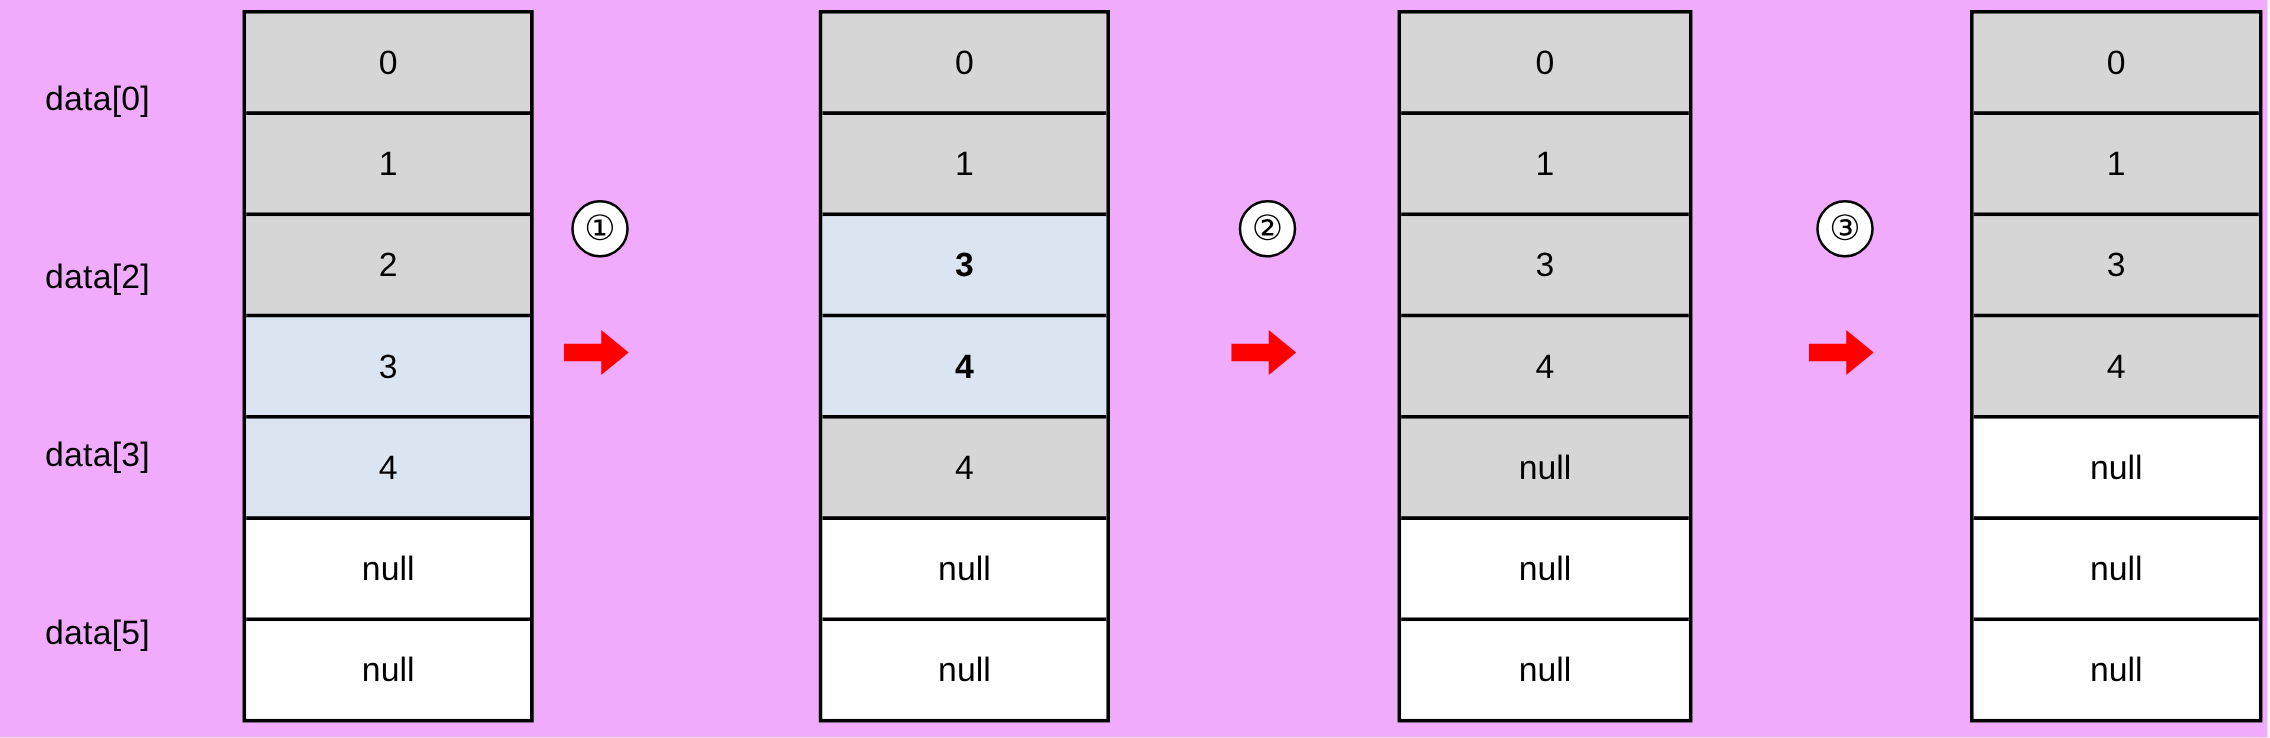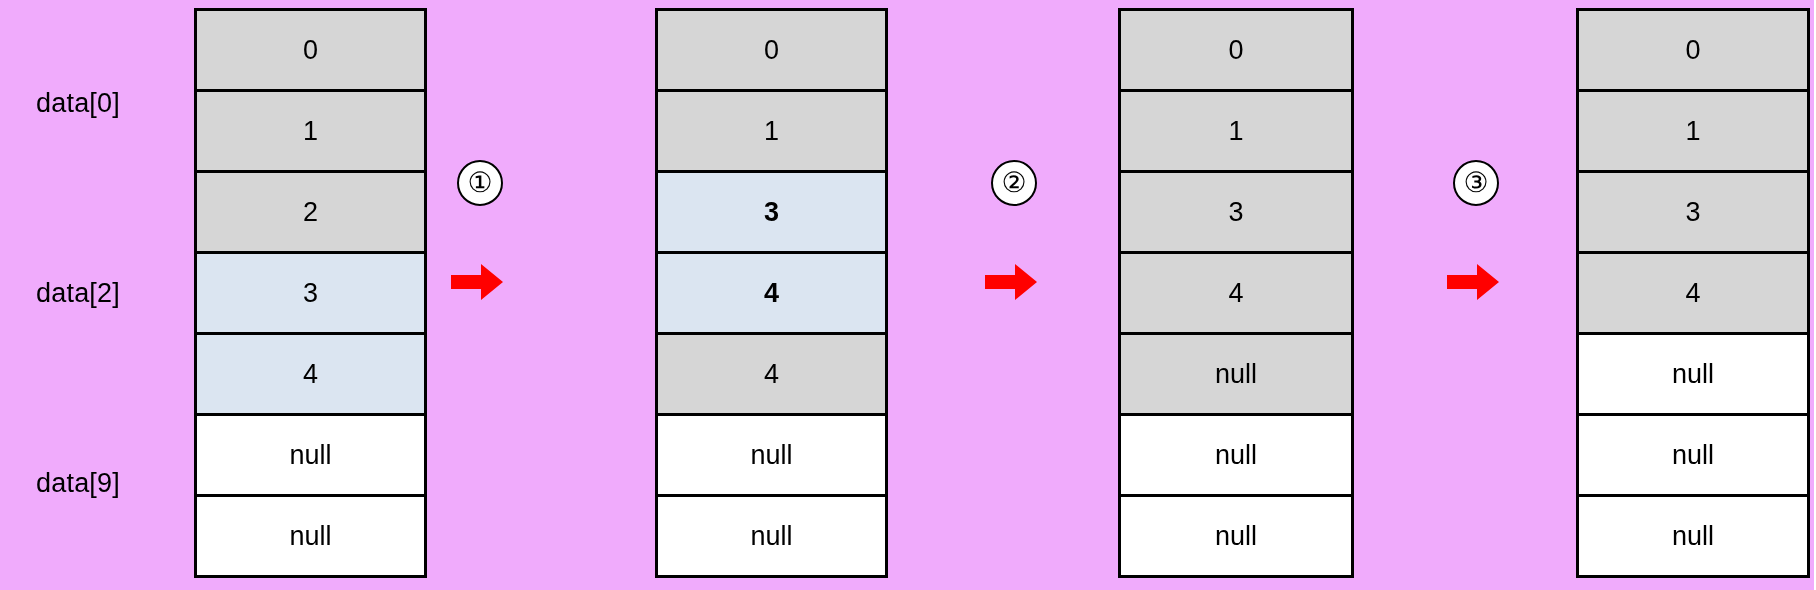--- a/index.html
+++ b/index.html
@@ -116,21 +116,22 @@
   .step-arrow svg { display: block; width: 52px; height: 40px; }
 </style>
 </head>
 <body>
 
 <div id="stage">
 
   <div class="label-col">
     <div class="index-label">data[0]</div>
     <div class="index-label">data[2]</div>
-    <div class="index-label">data[9]</div>
+    <div class="index-label">data[3]</div>
+    <div class="index-label">data[5]</div>
   </div>
 
   <div class="array-table" id="table-1">
     <div class="array-cell fill-gray">0</div>
     <div class="array-cell fill-gray">1</div>
     <div class="array-cell fill-gray">2</div>
     <div class="array-cell fill-blue">3</div>
     <div class="array-cell fill-blue">4</div>
     <div class="array-cell fill-white">null</div>
     <div class="array-cell fill-white">null</div>

